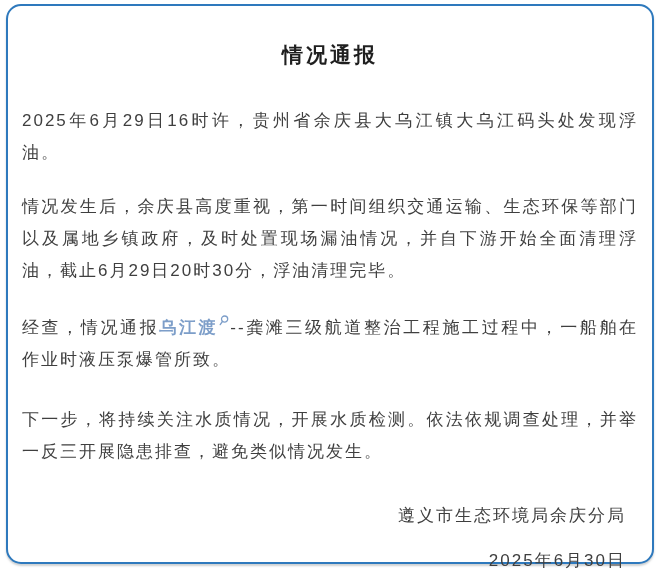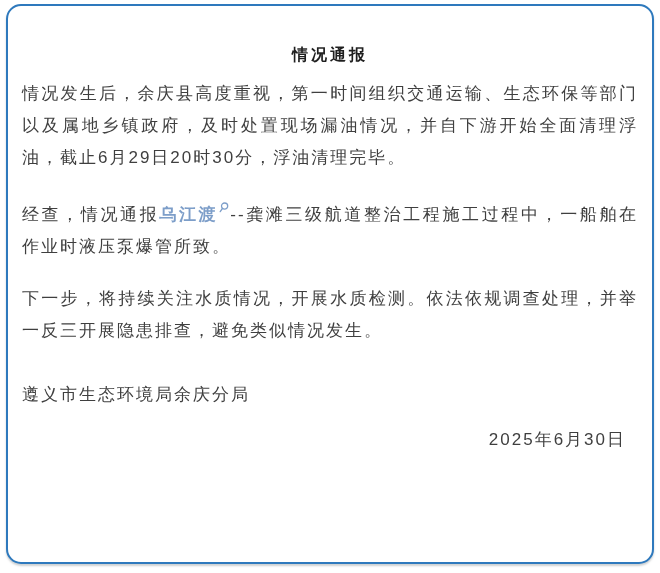--- a/index.html
+++ b/index.html
@@ -26,55 +26,55 @@
     width:648px;height:560px;
     border:2px solid var(--border-color);
     border-radius:15px;
     background:#ffffff;
     box-shadow:0 2px 2px rgba(60,70,80,0.25);
     padding:0 14px;
   }
   .notice-title{
     margin-top:34px;
     text-align:center;
-    font-size:16px;
+    font-size:21px;
     line-height:30px;
     font-weight:bold;
     color:var(--title-color);
     letter-spacing:3px;
   }
   .para{
     font-size:17px;
     line-height:32px;
     letter-spacing:2px;
     color:var(--body-text);
     text-align:justify;
   }
   .para-1{margin-top:35px;}
-  .para-2{margin-top:8px;}
+  .para-2{margin-top:22px;}
   .para-3{margin-top:25px;}
-  .para-4{margin-top:20px;}
+  .para-4{margin-top:28px;}
   .entity-link{
     color:var(--link-color);
     text-decoration:none;
     cursor:pointer;
     white-space:nowrap;
     font-weight:bold;
   }
   .magnifier{
     display:inline-block;
     position:relative;
     top:-7px;
     width:11px;height:11px;
     margin-left:1px;
     color:var(--link-color);
   }
   .signature-line{
     margin-top:32px;
-    text-align:left;
+    text-align:right;
     padding-right:12px;
     font-size:17px;
     line-height:32px;
     letter-spacing:2px;
     color:var(--body-text);
   }
   .date-line{
     margin-top:13px;
     text-align:right;
     padding-right:12px;
@@ -85,20 +85,21 @@
   }
 </style>
 </head>
 <body>
 
 <div class="page">
   <div class="notice-box">
 
     <h1 class="notice-title">情况通报</h1>
 
+    <p class="para para-1">2025年6月29日16时许，贵州省余庆县大乌江镇大乌江码头处发现浮油。</p>
 
     <p class="para para-2">情况发生后，余庆县高度重视，第一时间组织交通运输、生态环保等部门以及属地乡镇政府，及时处置现场漏油情况，并自下游开始全面清理浮油，截止6月29日20时30分，浮油清理完毕。</p>
 
     <p class="para para-3"><span>经查，情况通报</span><a class="entity-link"><span>乌江渡</span><span class="magnifier"><svg width="11" height="11" viewBox="0 0 11 11">
               <circle cx="5.6" cy="4.1" r="3.1" fill="none" stroke="currentColor" stroke-width="1.3"></circle>
               <line x1="3.4" y1="6.5" x2="1.2" y2="9.6" stroke="currentColor" stroke-width="1.3" stroke-linecap="round"></line>
             </svg></span></a><span>--龚滩三级航道整治工程施工过程中，一船舶在作业时液压泵爆管所致。</span></p>
 
     <p class="para para-4">下一步，将持续关注水质情况，开展水质检测。依法依规调查处理，并举一反三开展隐患排查，避免类似情况发生。</p>
 

